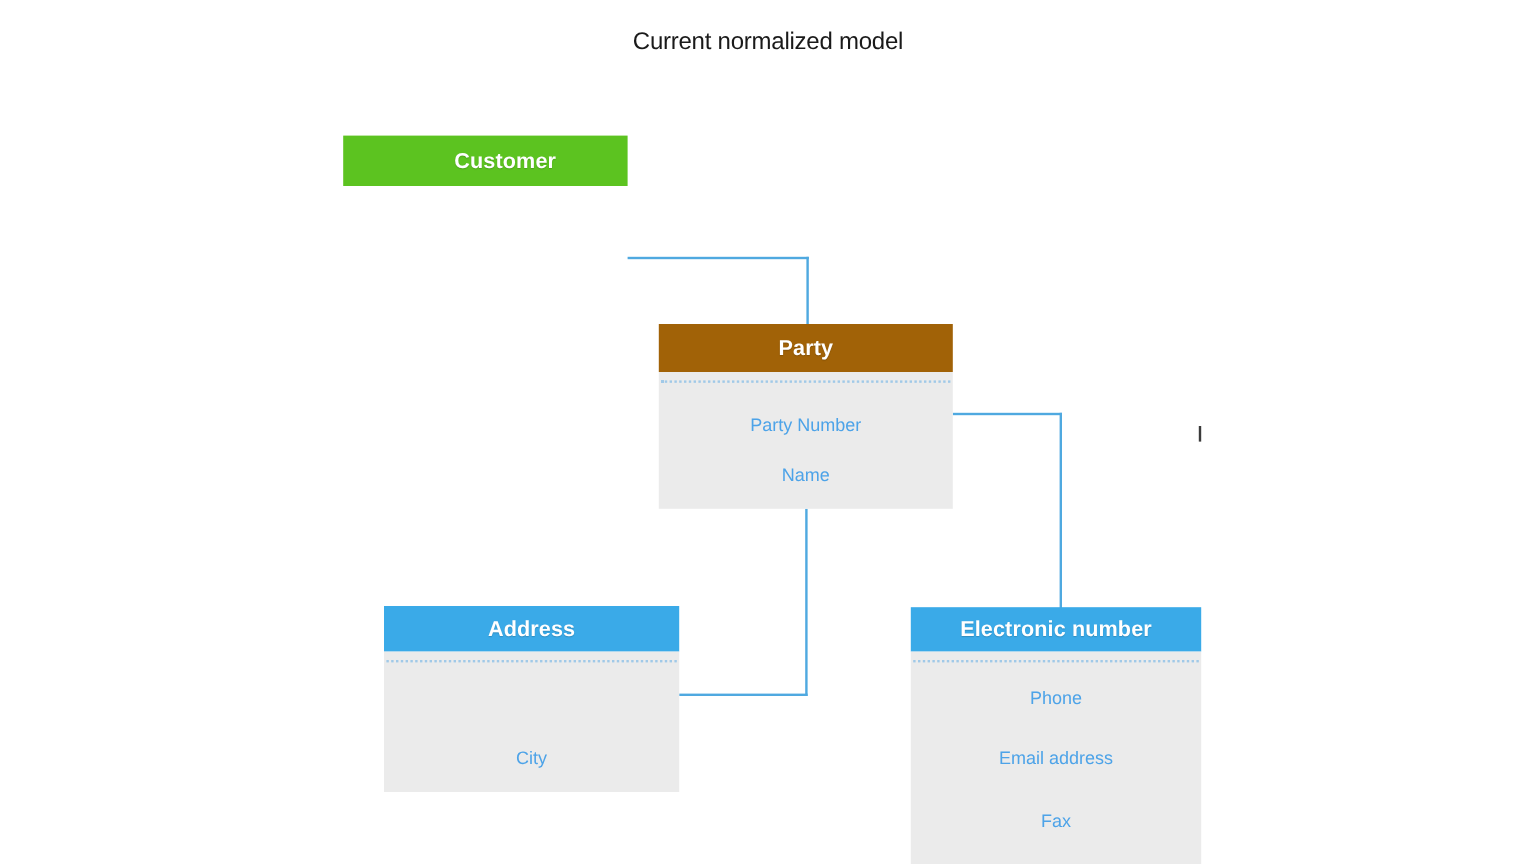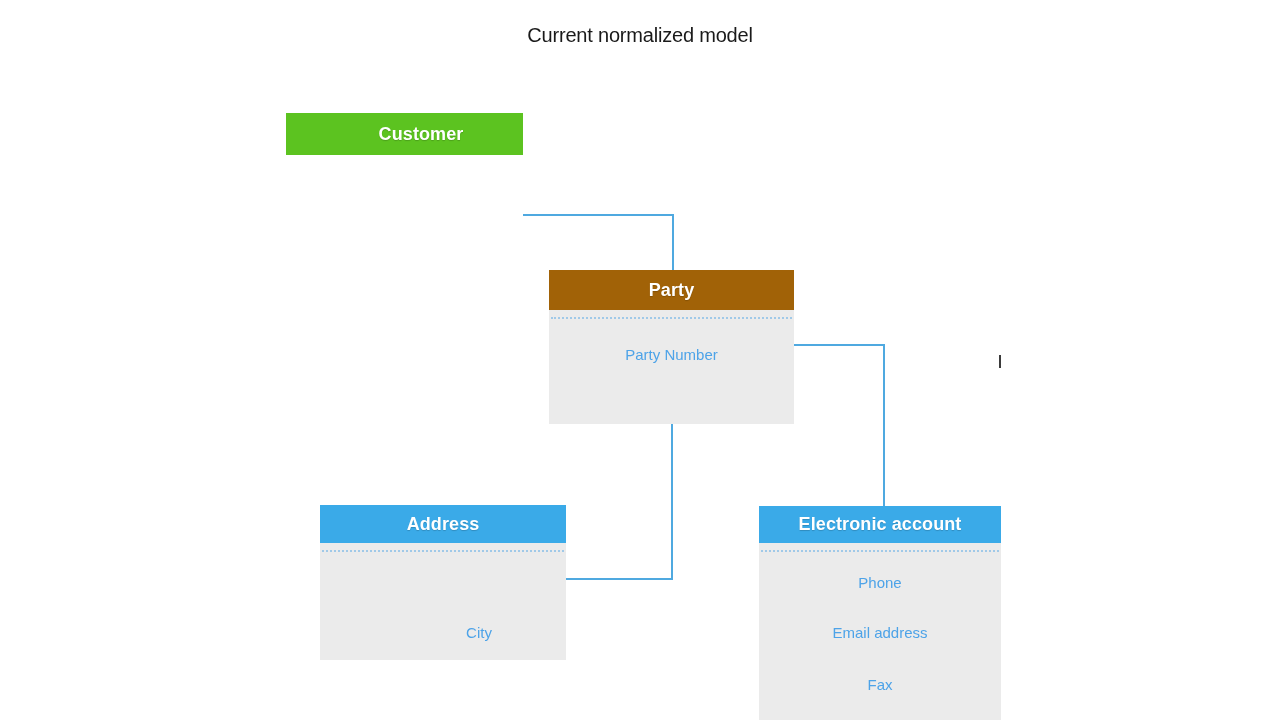--- a/index.html
+++ b/index.html
@@ -111,36 +111,37 @@
     </div>
   </div>
 
   <div class="entity" style="left:549px; top:270px; width:245px; height:154px;">
     <div class="entity-header" style="height:40px; background:#a16207;">
       <span>Party</span>
     </div>
     <div class="entity-body" style="top:40px; height:114px;">
       <div class="entity-sep"></div>
       <div class="field" style="top:36px;">Party Number</div>
+      <div class="field" style="top:78px;">Name</div>
     </div>
   </div>
 
   <div class="entity" style="left:320px; top:505px; width:246px; height:155px;">
     <div class="entity-header" style="height:38px; background:#3aaae8;">
       <span>Address</span>
     </div>
     <div class="entity-body" style="top:38px; height:117px;">
       <div class="entity-sep"></div>
-      <div class="field" style="top:81px;padding-left:36px;">City</div>
+      <div class="field" style="top:81px;">City</div>
     </div>
   </div>
 
   <div class="entity" style="left:759px; top:506px; width:242px; height:214px;">
     <div class="entity-header" style="height:37px; background:#3aaae8;">
-      <span>Electronic account</span>
+      <span>Electronic number</span>
     </div>
     <div class="entity-body" style="top:37px; height:177px;">
       <div class="entity-sep"></div>
       <div class="field" style="top:31px;">Phone</div>
       <div class="field" style="top:81px;">Email address</div>
       <div class="field" style="top:133px;">Fax</div>
     </div>
   </div>
 
 </div>

